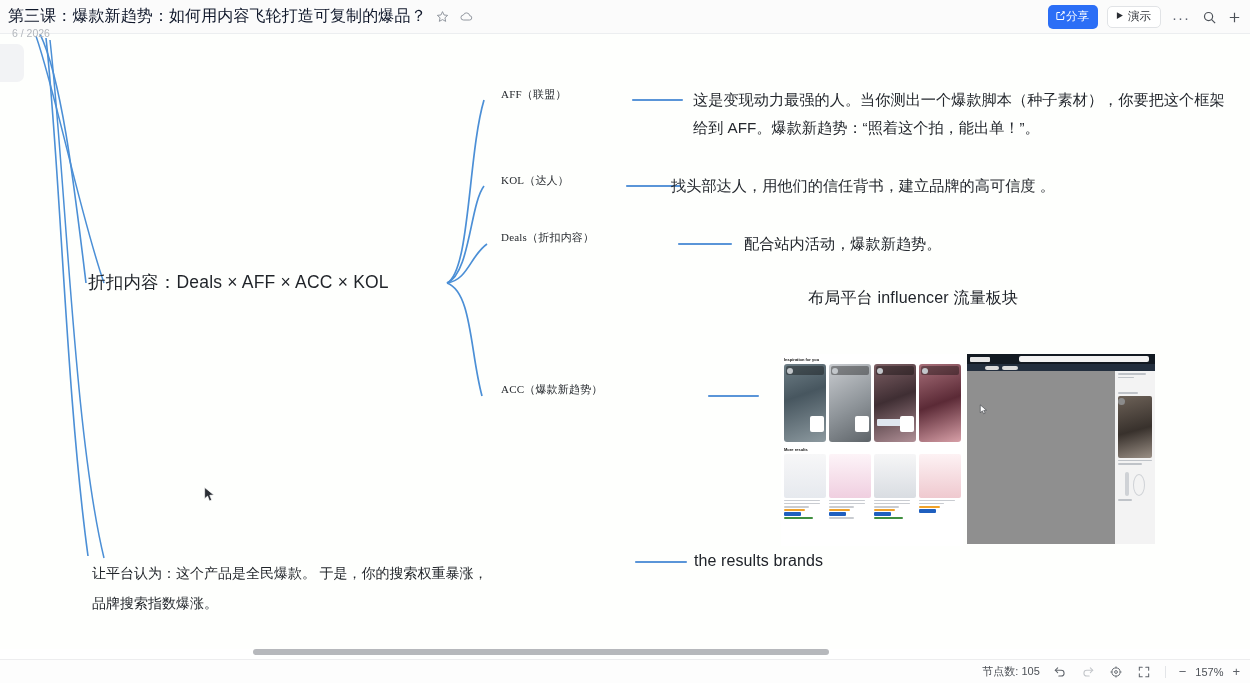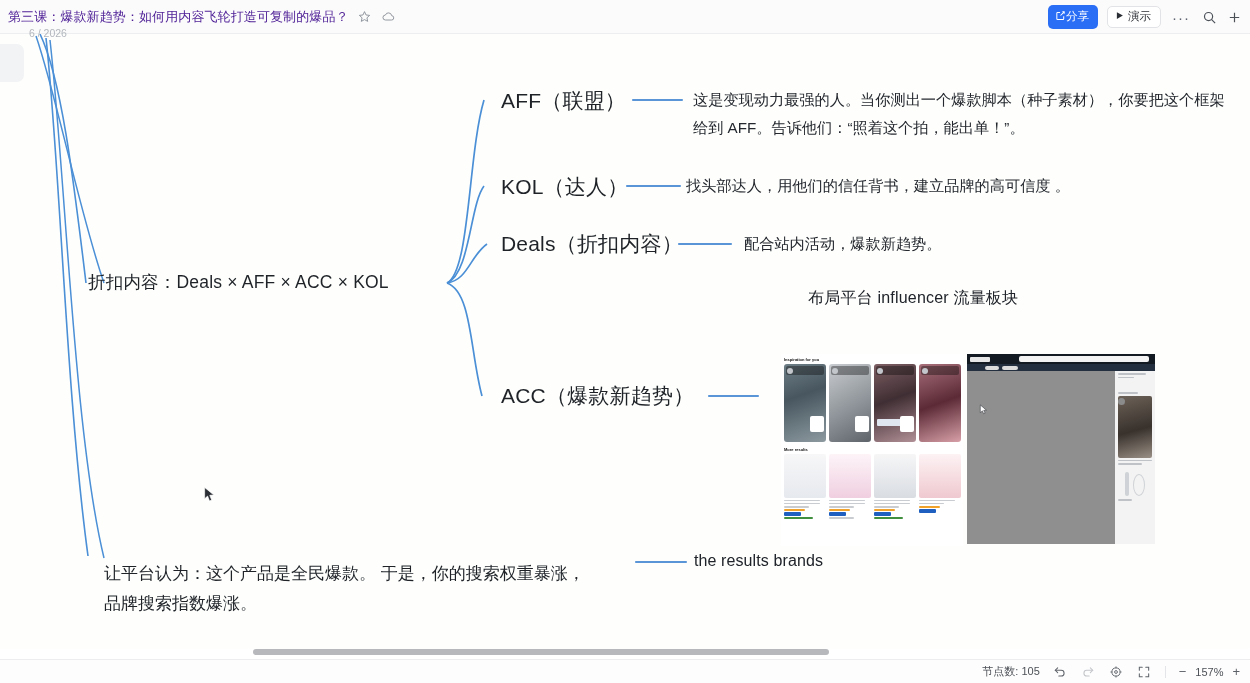--- a/index.html
+++ b/index.html
@@ -17,21 +17,21 @@
     background: #fbfbfb;
     border-bottom: 1px solid #eceef0;
     display: flex; align-items: center;
     z-index: 40;
   }
   .topbar-left {
     display: flex; align-items: center; gap: 8px;
     padding-left: 8px; min-width: 0;
   }
   .doc-title {
-    font-size: 13px; color: #4c1d95; white-space: nowrap;
+    font-size: 16px; color: #0f172a; white-space: nowrap;
     letter-spacing: .1px;
   }
   .tb-ico {
     width: 16px; height: 16px; display: inline-flex;
     align-items: center; justify-content: center;
     color: #8a9099; cursor: pointer; flex: 0 0 auto;
   }
   .tb-ico svg { display: block; }
   .topbar-right {
     position: absolute; right: 8px; top: 0; height: 34px;
@@ -55,21 +55,20 @@
     color: #5d6370; font-size: 15px; line-height: 1;
     letter-spacing: 1px; cursor: pointer; padding: 0 2px;
   }
 
   
   .date-strip {
     position: absolute; left: 0; top: 27px;
     font-size: 10.5px; color: #b3b7bd;
     padding-left: 12px; z-index: 41;
     white-space: nowrap;
-    margin-left: 17px;
   }
 
   
   .left-stub {
     position: absolute; left: -14px; top: 44px;
     width: 38px; height: 38px;
     background: #f2f3f5; border-radius: 7px;
     z-index: 30;
   }
 
@@ -83,21 +82,21 @@
   .mm-svg { position: absolute; left: 0; top: 0; }
 
   .node {
     position: absolute;
     color: #1f2328;
     white-space: nowrap;
   }
   .node.wrap { white-space: normal; }
 
   .n-root   { font-size: 17.5px; letter-spacing: .2px; }
-  .n-branch { font-size: 21px; letter-spacing: .2px; }
+  .n-branch { font-size: 11px; letter-spacing: .2px; font-family: Liberation Serif, serif; }
   .n-leaf   { font-size: 15.2px; line-height: 28px; color: #24282e; }
   .n-sub    { font-size: 16px; letter-spacing: .2px; color: #20242a; }
   .n-en     { font-size: 16px; letter-spacing: .1px; color: #20242a; }
 
   
   .img-card {
     position: absolute;
     background: #fff;
     overflow: hidden;
   }
@@ -278,24 +277,24 @@
         <line x1="627" y1="152" x2="680" y2="152"></line>
         <line x1="679" y1="210" x2="731" y2="210"></line>
         <line x1="709" y1="362" x2="758" y2="362"></line>
         <line x1="636" y1="528" x2="686" y2="528"></line>
       </g>
     </svg>
 
     <div class="node n-root" style="left:88px; top:236px;">折扣内容：Deals × AFF × ACC × KOL</div>
 
     <div class="node n-branch" style="left:501px; top:53px;">AFF（联盟）</div>
-    <div class="node n-leaf wrap" style="left:693px; top:52px; width:540px;">这是变现动力最强的人。当你测出一个爆款脚本（种子素材），你要把这个框架给到 AFF。告诉他们：“照着这个拍，能出单！”。</div>
+    <div class="node n-leaf wrap" style="left:693px; top:52px; width:540px;">这是变现动力最强的人。当你测出一个爆款脚本（种子素材），你要把这个框架给到 AFF。爆款新趋势：“照着这个拍，能出单！”。</div>
 
     <div class="node n-branch" style="left:501px; top:139px;">KOL（达人）</div>
-    <div class="node n-leaf" style="left:686px; top:138px;">找头部达人，用他们的信任背书，建立品牌的高可信度 。</div>
+    <div class="node n-leaf" style="left:671px; top:138px;">找头部达人，用他们的信任背书，建立品牌的高可信度 。</div>
 
     <div class="node n-branch" style="left:501px; top:196px;">Deals（折扣内容）</div>
     <div class="node n-leaf" style="left:744px; top:196px;">配合站内活动，爆款新趋势。</div>
 
     <div class="node n-branch" style="left:501px; top:348px;">ACC（爆款新趋势）</div>
 
     <div class="node n-sub" style="left:774px; top:254px;margin-left:34px;">布局平台 influencer 流量板块</div>
 
     <div class="img-card shot-a">
       <div class="sa">
@@ -383,21 +382,21 @@
               <div class="sb-tool2"></div>
           </div>
           <div class="sb-sline" style="width:35%"></div>
         </div>
         <svg class="sb-cursor" viewBox="0 0 24 24">
           <path d="M5 2 L5 19 L9.5 15 L12.5 21.5 L15.5 20 L12.5 13.8 L18.5 13.5 Z" fill="#ffffff" stroke="#3b3f45" stroke-width="1.3"></path>
         </svg>
       </div>
     </div>
 
-    <div class="node" style="left:104px; top:525px; font-size:17px; line-height:30px;">
+    <div class="node" style="left:92px; top:525px; font-size:14px; line-height:30px;font-family:Liberation Serif, serif;">
       <div>让平台认为：这个产品是全民爆款。 于是，你的搜索权重暴涨，</div>
       <div>品牌搜索指数爆涨。</div>
     </div>
 
     <div class="node n-en" style="left:694px; top:518px;">the results brands</div>
 
     <svg class="cursor" width="13" height="18" viewBox="0 0 24 30">
       <path d="M3 1 L3 22 L8.5 17 L12 26 L16 24.3 L12.5 15.6 L20 15 Z" fill="#2b2f35" stroke="#ffffff" stroke-width="1.2"></path>
     </svg>
   </div>

